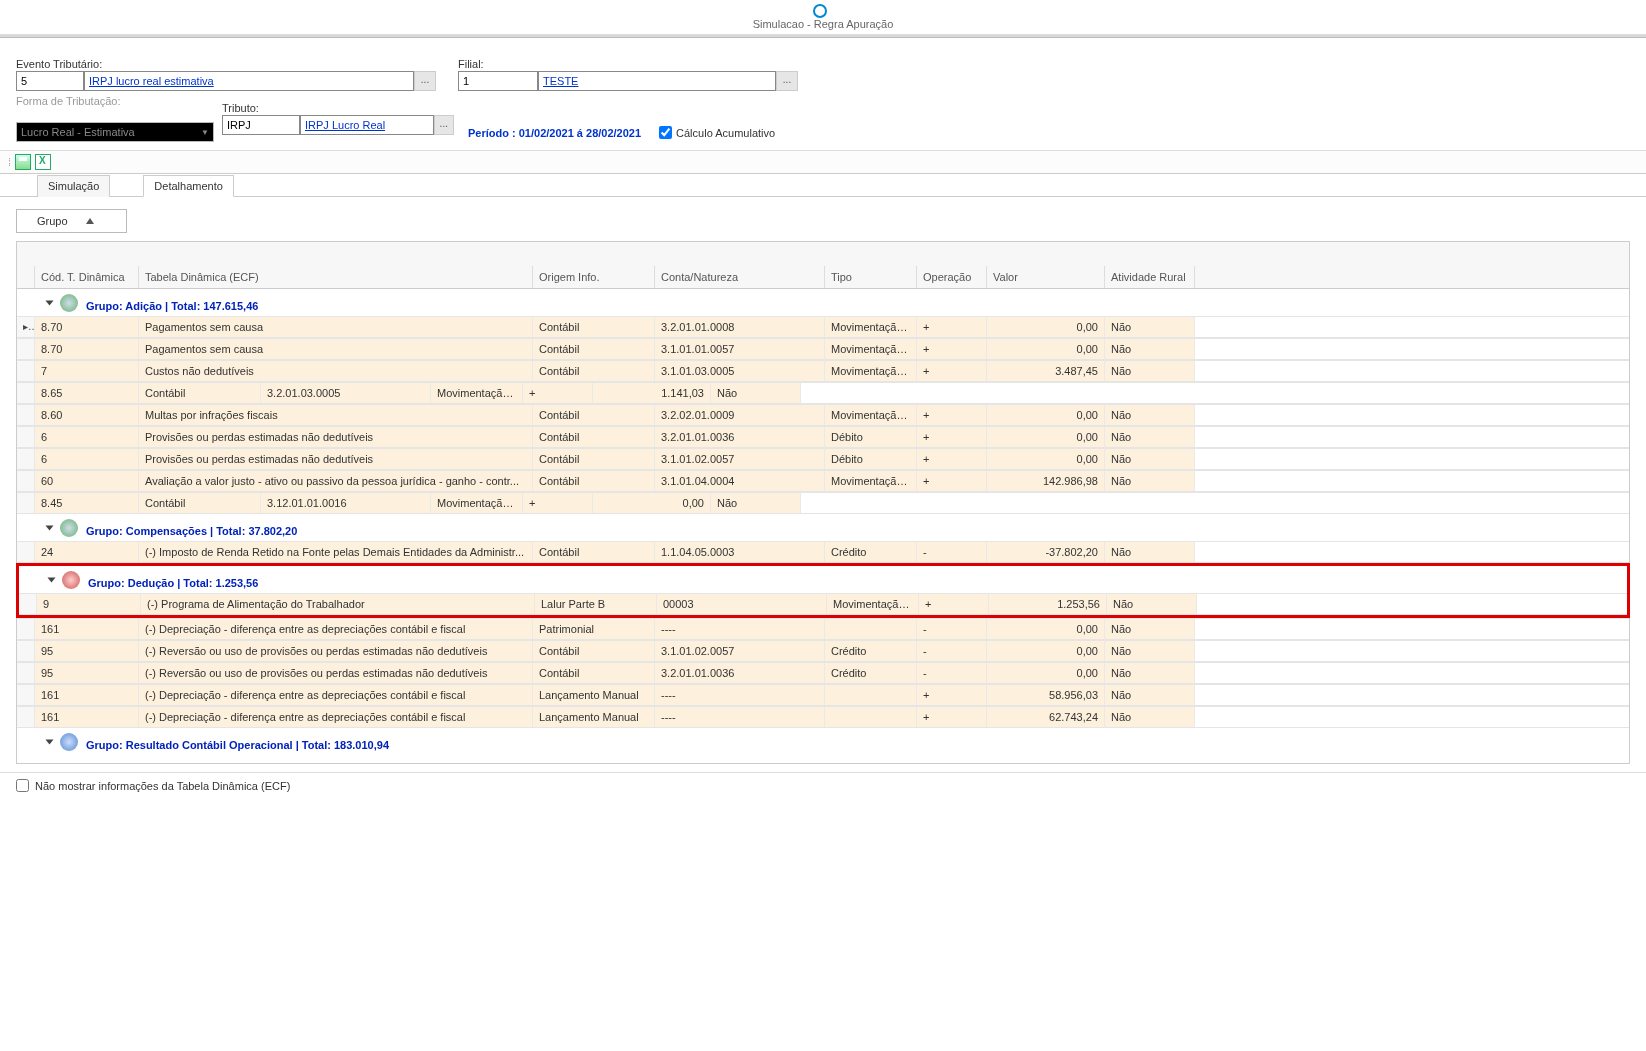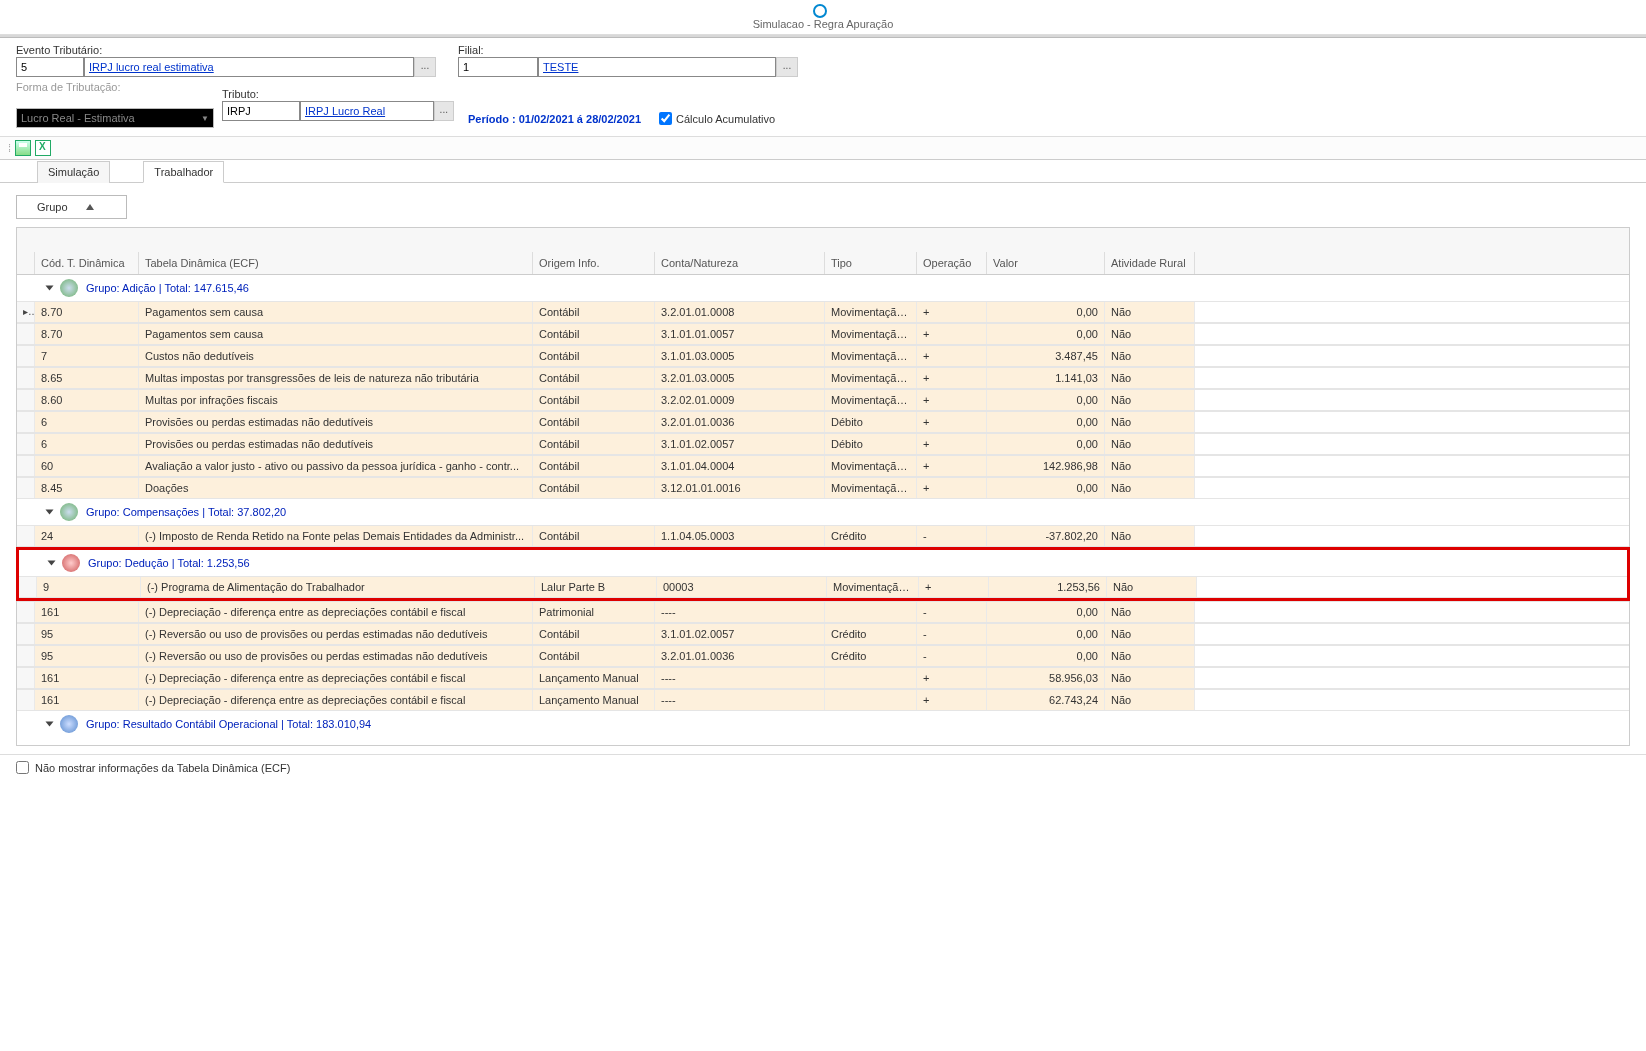--- a/index.html
+++ b/index.html
@@ -1,21 +1,21 @@
 <!DOCTYPE html>
 <html><head>
 <meta charset="utf-8">
 <style>
 * { margin: 0; padding: 0; box-sizing: border-box; font-family: "Segoe UI", Tahoma, Arial, sans-serif; font-size: 11px; }
 body { background: #fff; color: #333; }
 
 .titlebar { display: flex; align-items: center; padding: 4px 8px; border-bottom: 1px solid #ddd; color: #666; flex-direction: column; }
 .titlebar-icon { width: 14px; height: 14px; border-radius: 50%; border: 2px solid #0288d1; margin-right: 6px; display: inline-block; }
 
-.form-area { padding: 6px 16px 4px 16px; }
+.form-area { padding: 20px 16px 4px 16px; }
 .form-row { display: flex; align-items: center; gap: 2px; margin-bottom: 4px; }
 .form-label { color: #333; font-size: 11px; margin-bottom: 1px; }
 .form-label.dim { color: #999; }
 .form-col { display: flex; flex-direction: column; }
 
 input[type="text"], .readonly-input {
   border: 1px solid #7a9 ; border-color: #8fa; border: 1px solid #888;
   height: 20px; padding: 1px 4px; font-size: 11px; background: #fff;
 }
 .link-box { border: 1px solid #888; height: 20px; padding: 1px 4px; background: #fff; display: flex; align-items: center; }
@@ -59,21 +59,21 @@
 .group-row { display: flex; align-items: center; padding: 4px 4px 4px 30px; gap: 8px; }
 .group-row.highlight-box { border: 3px solid #d00; border-bottom:none; margin: 0 -1px; }
 .row-highlight-box { border-left:3px solid #d00; border-right:3px solid #d00; border-bottom:3px solid #d00; margin: 0 -1px; }
 .grp-chev { width:0; height:0; border-top:4px solid transparent; border-bottom:4px solid transparent; border-left:5px solid #444; transform: rotate(90deg); cursor: pointer; }
 .grp-ico { width: 18px; height: 18px; border-radius: 50%; display:inline-block; position:relative; }
 .grp-ico.adic { background: radial-gradient(#cde, #6ab06a); }
 .grp-ico.comp { background: radial-gradient(#cde, #6ab06a); }
 .grp-ico.ded { background: radial-gradient(#fcc, #c55); }
 .grp-ico.excl { background: radial-gradient(#fdd, #d77); }
 .grp-ico.res { background: radial-gradient(#cdf, #58c); }
-.grp-label { color: #0022bb; font-weight: normal; }
+.grp-label { color: #0022bb; font-weight: bold; margin-top: 7px; }
 
 .data-row { display: flex; border-top: 1px solid #e5e5e5; border-bottom: 1px solid #e5e5e5; }
 .data-row .cell { padding: 4px 6px; border-right: 1px solid #e9e9e9; overflow: hidden; white-space: nowrap; text-overflow: ellipsis; }
 .data-row.adic .cell { background:#fdf0dc; }
 .data-row.adic .cell:first-child { background:#f7f7f7; }
 .data-row .cell.valor { text-align: right; }
 .data-row .cell.oper { text-align: left; }
 .current-marker { color:#444; font-size:10px; text-align:center;}
 
 .footer { position: relative; margin-top: 8px; padding: 6px 16px; display: flex; align-items: center; border-top:1px solid #ddd;}
@@ -142,21 +142,21 @@
 </div>
 
 <div class="toolbar-row">
   <span style="color:#aaa">⁞</span>
   <span class="tool-icon save-ico"></span>
   <span class="tool-icon xls-ico"></span>
 </div>
 
 <div class="tabs-row">
   <div class="tab">Simulação</div>
-  <div class="tab active">Trabalhador</div>
+  <div class="tab active">Detalhamento</div>
 </div>
 
 <div class="grid-wrap">
   <div class="group-by-box">
     <span>Grupo</span>
     <span class="arrow-up"></span>
   </div>
 
   <div class="grid">
     <div class="grid-header">
@@ -206,21 +206,20 @@
           <div class="cell col-origem">Contábil</div>
           <div class="cell col-conta">3.1.01.03.0005</div>
           <div class="cell col-tipo">Movimentação...</div>
           <div class="cell col-oper oper">+</div>
           <div class="cell col-valor valor">3.487,45</div>
           <div class="cell col-rural">Não</div>
         </div>
         <div class="data-row adic">
           <div class="cell row-marker-col current-marker"></div>
           <div class="cell col-cod">8.65</div>
-          <div class="cell col-tabela">Multas impostas por transgressões de leis de natureza não tributária</div>
           <div class="cell col-origem">Contábil</div>
           <div class="cell col-conta">3.2.01.03.0005</div>
           <div class="cell col-tipo">Movimentação...</div>
           <div class="cell col-oper oper">+</div>
           <div class="cell col-valor valor">1.141,03</div>
           <div class="cell col-rural">Não</div>
         </div>
         <div class="data-row adic">
           <div class="cell row-marker-col current-marker"></div>
           <div class="cell col-cod">8.60</div>
@@ -261,21 +260,20 @@
           <div class="cell col-origem">Contábil</div>
           <div class="cell col-conta">3.1.01.04.0004</div>
           <div class="cell col-tipo">Movimentação...</div>
           <div class="cell col-oper oper">+</div>
           <div class="cell col-valor valor">142.986,98</div>
           <div class="cell col-rural">Não</div>
         </div>
         <div class="data-row adic">
           <div class="cell row-marker-col current-marker"></div>
           <div class="cell col-cod">8.45</div>
-          <div class="cell col-tabela">Doações</div>
           <div class="cell col-origem">Contábil</div>
           <div class="cell col-conta">3.12.01.01.0016</div>
           <div class="cell col-tipo">Movimentação...</div>
           <div class="cell col-oper oper">+</div>
           <div class="cell col-valor valor">0,00</div>
           <div class="cell col-rural">Não</div>
         </div>
       </div>
 
     <div class="group-row">

